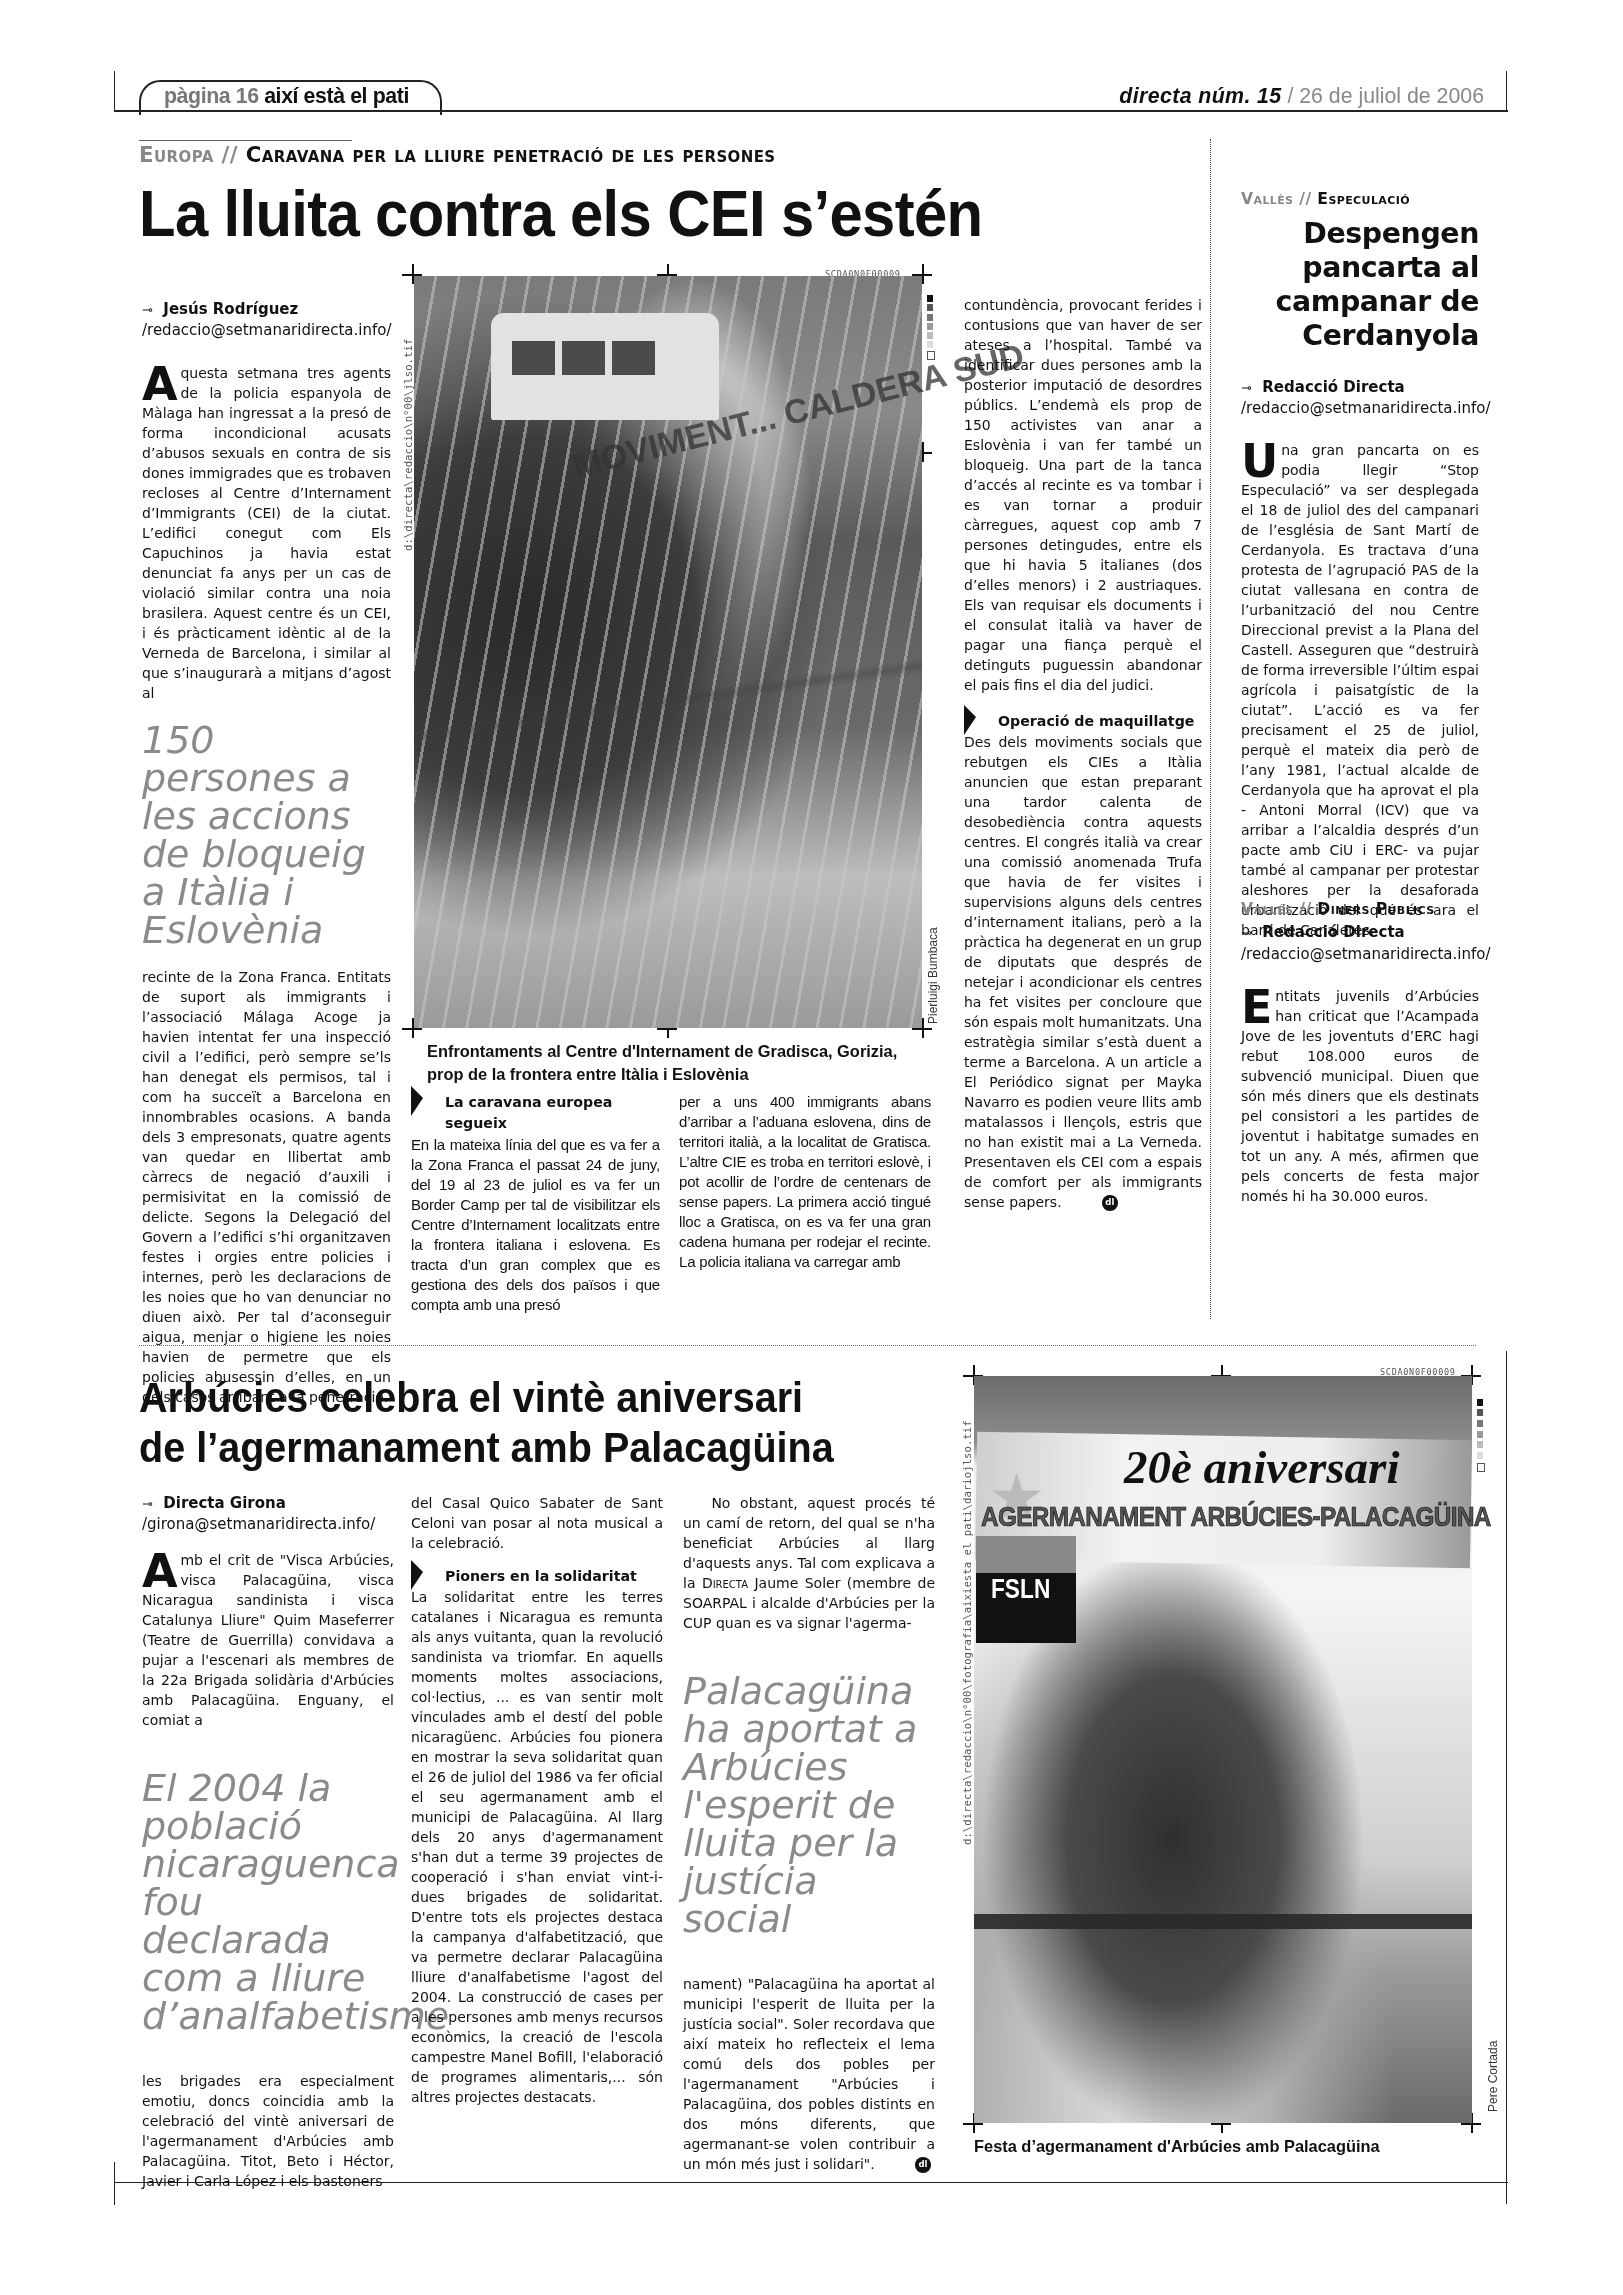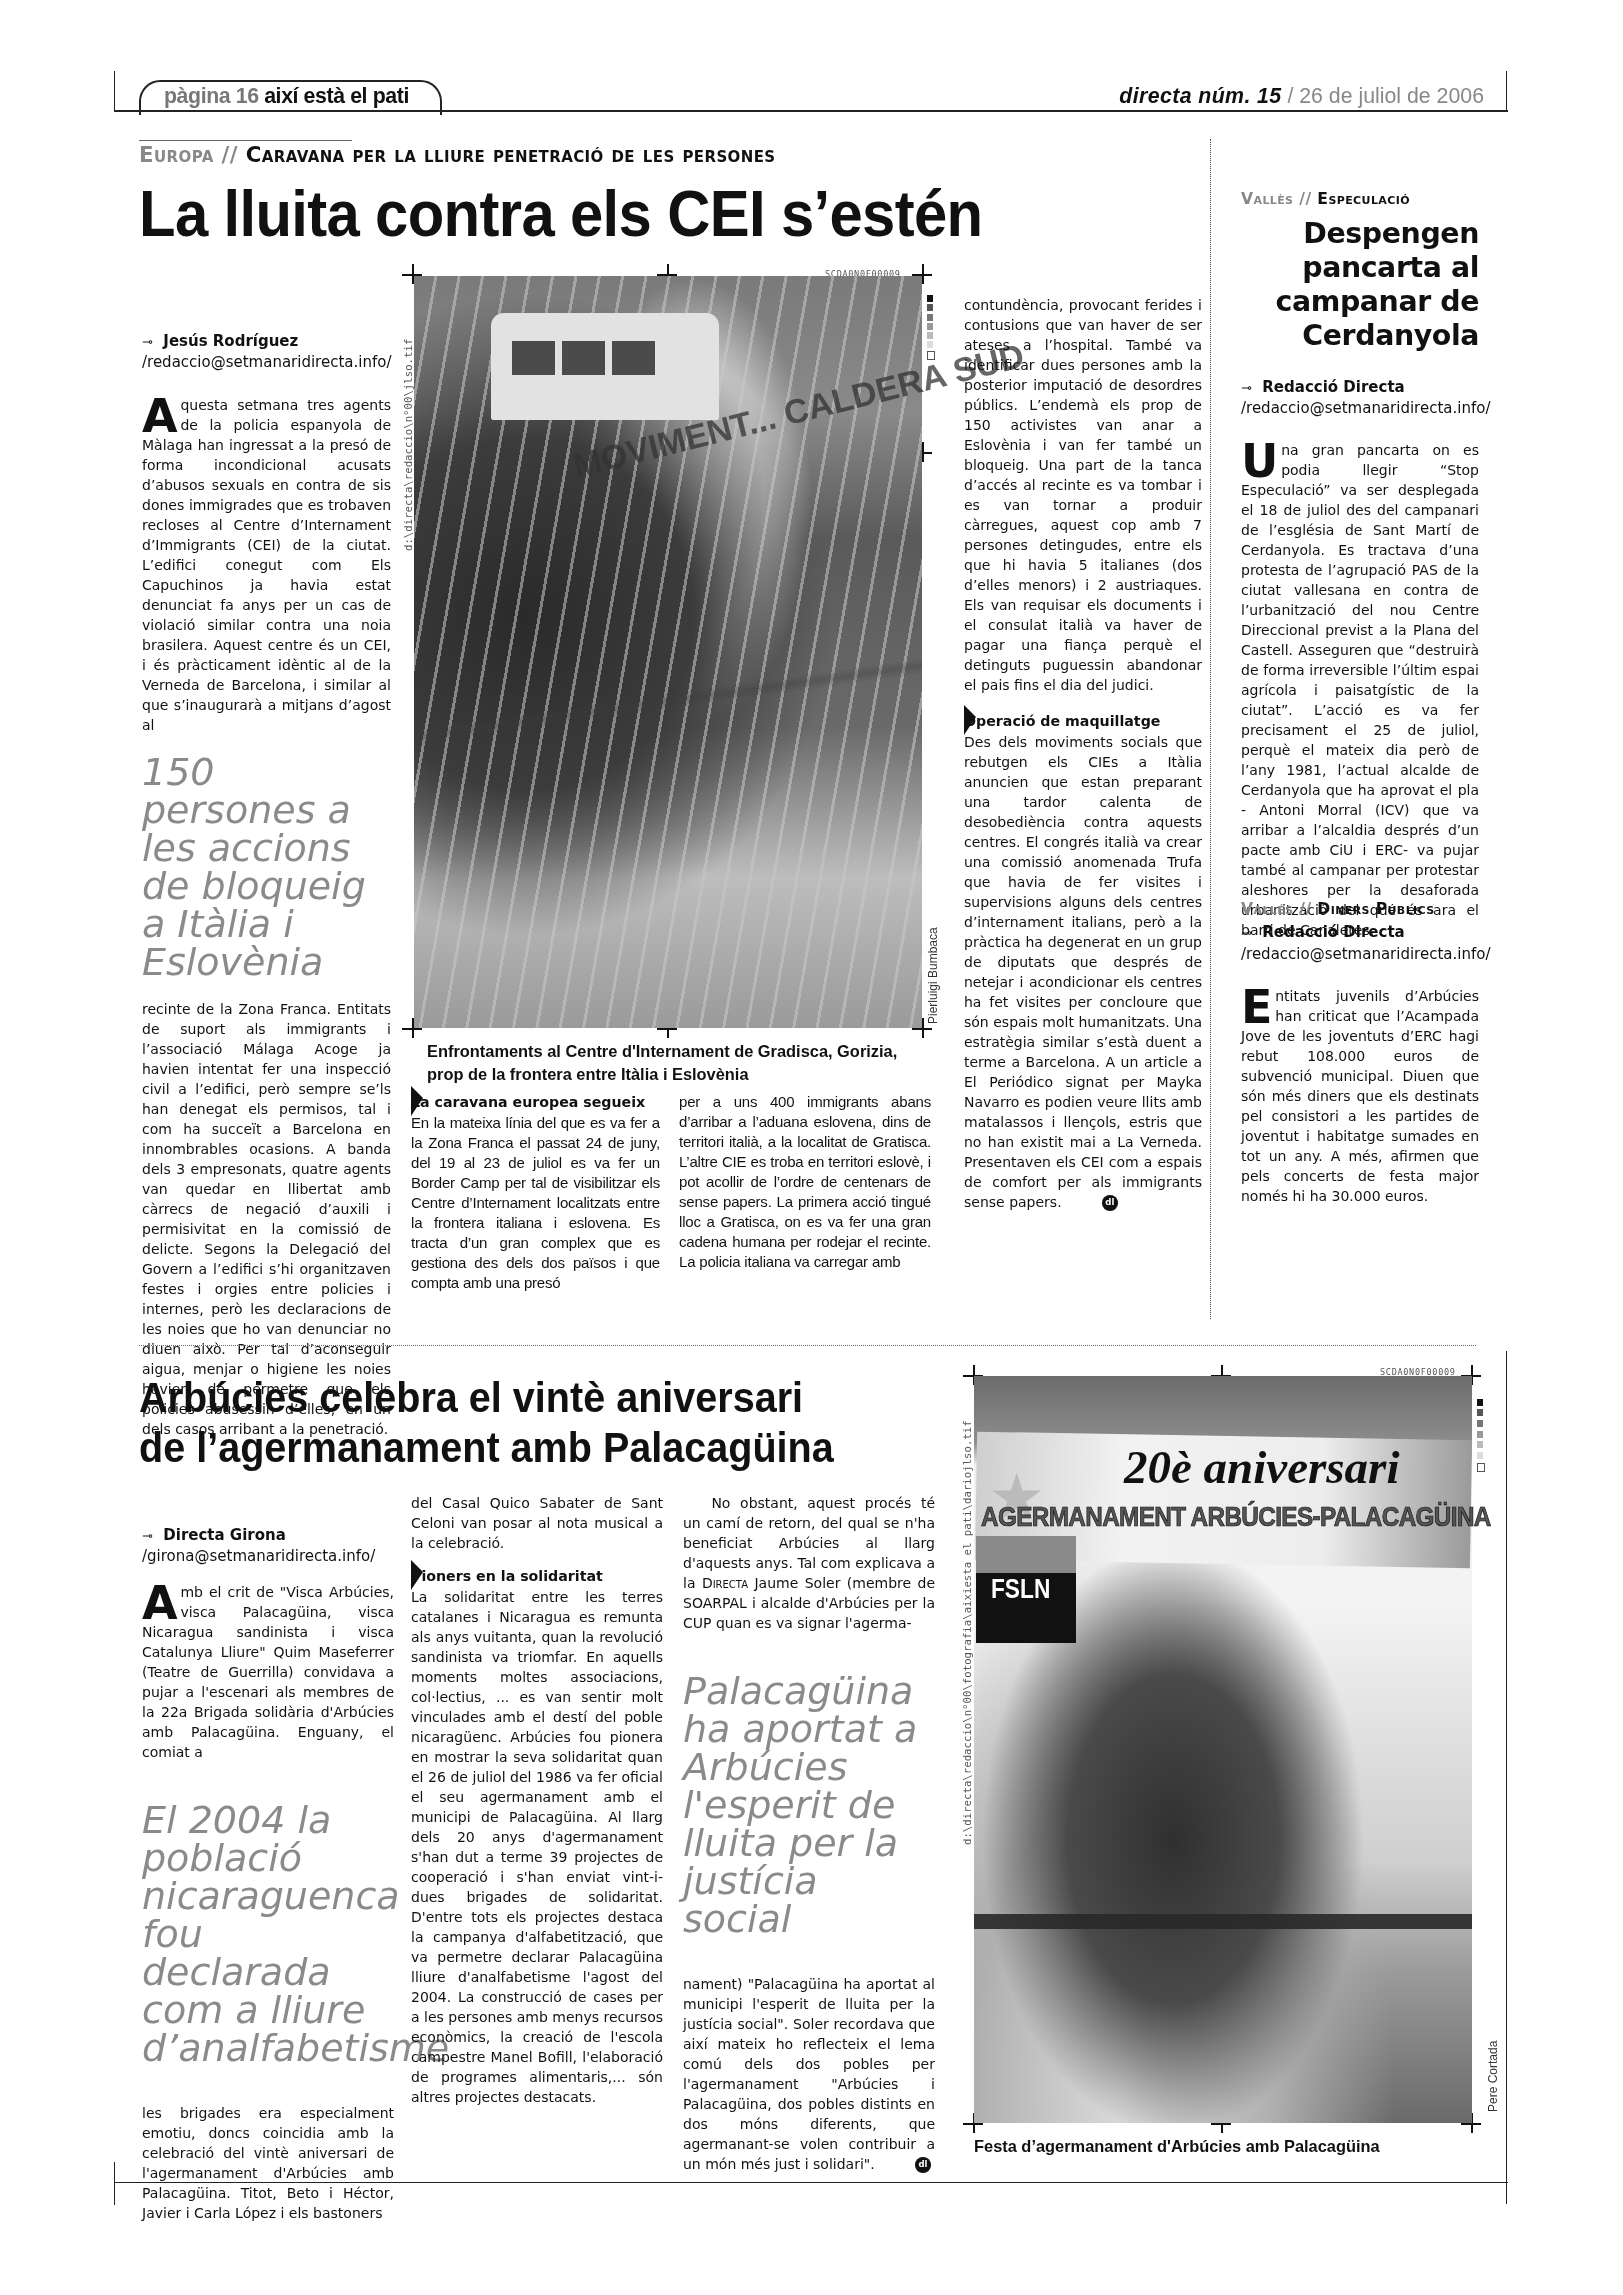--- a/index.html
+++ b/index.html
@@ -18,29 +18,29 @@
   .masthead .date { color: #888; }
 
   
   .kicker { font-family: "DejaVu Sans", sans-serif; font-weight: bold; font-size: 19px; letter-spacing: 0.4px; font-variant: small-caps; }
   .kicker .sec { color: #888; }
   .kicker .sep { color: #888; }
   .main-head { position: absolute; left: 139px; top: 181px; font-family: "Liberation Sans", sans-serif; font-weight: bold; font-size: 65px; letter-spacing: -0.7px; line-height: 1; transform: scaleX(0.92); transform-origin: left top; }
   .side-head { font-family: "DejaVu Sans", sans-serif; font-weight: bold; font-size: 28.4px; line-height: 34px; letter-spacing: -0.4px; text-align: right; }
 
   
-  .byline { font-size: 15px; line-height: 21.3px; margin-top: 32px; }
+  .byline { font-size: 15px; line-height: 21.3px; }
   .byline .name { font-weight: bold; }
   .byline .icon { display: inline-block; width: 21.3px; font-size: 12.8px; }
 
   
   .body { font-family: "DejaVu Sans", sans-serif; font-size: 14px; line-height: 20px; text-align: justify; hyphens: manual; }
   .body.cond { font-family: "Liberation Sans", sans-serif; font-size: 15px; letter-spacing: -0.2px; }
   .dropcap { float: left; font-family: "DejaVu Sans", sans-serif; font-weight: bold; font-size: 46px; line-height: 37px; margin: 2.8px 2.8px 0 0; }
-  .subhead { font-weight: bold; font-size: 14.2px; line-height: 21.3px; position: relative; margin-top: 10px; }
+  .subhead { font-weight: bold; font-size: 14.2px; line-height: 21.3px; position: relative; padding-left: 34px; margin-top: 10px; }
   .subhead .tri { position: absolute; left: 0; top: -5.7px; width: 0; height: 0; border-top: 12.8px solid transparent; border-bottom: 18.5px solid transparent; border-left: 12.8px solid #111; }
   .pullquote { font-family: "DejaVu Sans", sans-serif; font-style: italic; color: #8a8a8a; text-align: left; font-size: 38px; line-height: 38px; }
   .endmark { display: inline-block; width: 15.6px; height: 15.6px; border-radius: 50%; background: #111; color: #fff; font-size: 8.5px; line-height: 15.6px; text-align: center; font-weight: bold; vertical-align: middle; margin-left: 36px; }
   .caption { font-family: "Liberation Sans", sans-serif; font-weight: bold; font-size: 16.4px; line-height: 23px; }
   .credit { position: absolute; font-family: "Liberation Sans", sans-serif; font-size: 12px; color: #333; writing-mode: vertical-rl; transform: rotate(180deg); }
   .filepath { position: absolute; font-family: "DejaVu Sans Mono", monospace; font-size: 10.7px; color: #555; writing-mode: vertical-rl; transform: rotate(180deg); }
   .slug { position: absolute; font-family: "DejaVu Sans Mono", monospace; font-size: 8.5px; color: #555; letter-spacing: 0.7px; }
   .crop { position: absolute; }
   .crop::before { content: ""; position: absolute; left: -10px; top: 0; width: 20px; height: 2.1px; background: #111; }
   .crop::after { content: ""; position: absolute; left: 0; top: -10px; width: 2.1px; height: 20px; background: #111; }

